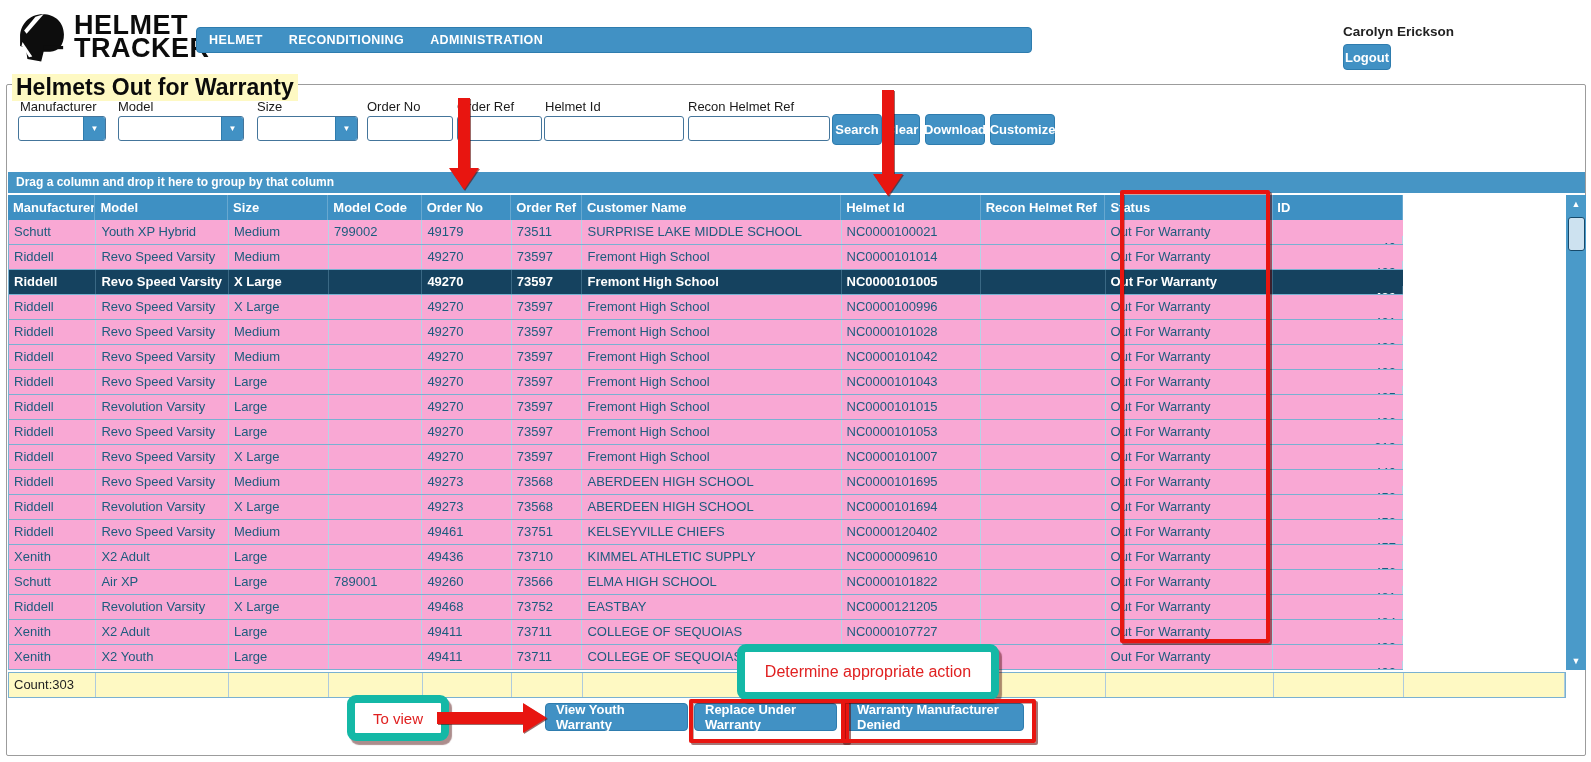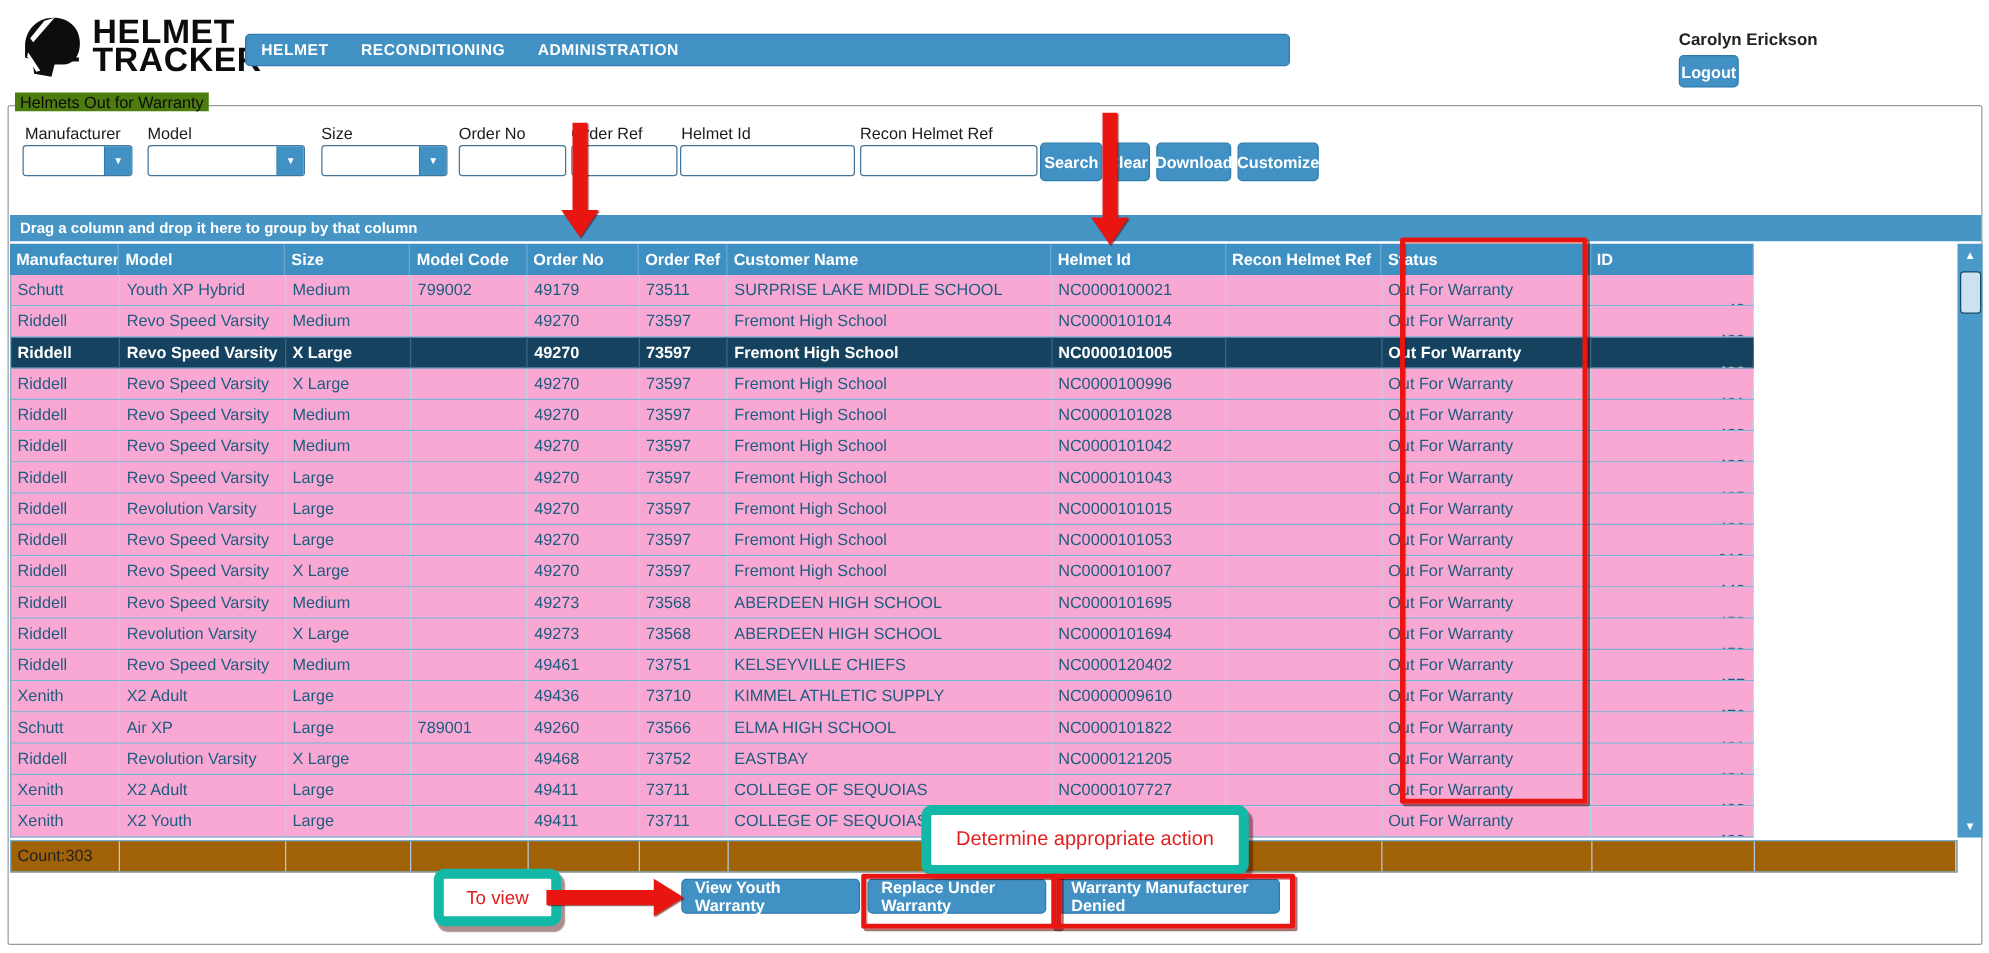--- a/index.html
+++ b/index.html
@@ -15,22 +15,22 @@
   .nav-item{color:#fff;font-size:12.5px;font-weight:bold;letter-spacing:.4px;cursor:pointer;}
   .username{position:absolute;left:1343px;top:24px;font-size:13.5px;font-weight:600;color:#222;}
   .btn{background:#4191c4;border:1px solid #2e7cae;border-radius:4px;color:#fff;
        font-weight:bold;font-size:13px;display:flex;align-items:center;justify-content:center;
        box-sizing:border-box;cursor:pointer;font-family:inherit;}
   .logout{position:absolute;left:1343px;top:44px;width:48px;height:26px;}
 
   
   .frame{position:absolute;left:6px;top:84px;width:1578px;height:670px;border:1px solid #9c9c9c;
          border-radius:2px;}
-  .legend{position:absolute;left:12px;top:74px;background:#4d7c0f;padding:0 4px;font-size:13px;
-          font-weight:normal;color:#0b0b0b;}
+  .legend{position:absolute;left:12px;top:74px;background:#fef9c3;padding:0 4px;font-size:23px;
+          font-weight:bold;color:#0b0b0b;}
 
   
   .flabel{position:absolute;top:99px;font-size:13px;color:#1a1a1a;}
   .fsel{position:absolute;top:116px;height:25px;background:#fff;border:1px solid #44759b;
         border-radius:3px;box-sizing:border-box;display:flex;}
   .fsel .val{flex:1;}
   .fsel .dd{width:21px;background:#4191c4;border-left:1px solid #2e7cae;border-radius:0 2px 2px 0;
             color:#fff;font-size:8px;display:flex;align-items:center;justify-content:center;}
   .finput{position:absolute;top:116px;height:25px;background:#fff;border:1px solid #44759b;
           border-radius:3px;box-sizing:border-box;font-family:inherit;font-size:13px;padding:0 4px;}
@@ -47,21 +47,21 @@
   .grid-row{display:flex;height:25px;box-sizing:border-box;border-bottom:1px solid #79b1d1;
             border-left:1px solid #79b1d1;background:#f9a8d4;}
   .cell{color:#1d5c7e;font-size:13px;line-height:24px;padding-left:5px;box-sizing:border-box;
         border-right:1px solid #b3d4e6;white-space:nowrap;overflow:hidden;}
   .cell.num{text-align:right;padding-right:6px;padding-left:0;margin-top:16px;}
   .grid-row.selected{background:#15425f;}
   .grid-row.selected .cell{color:#fff;font-weight:bold;border-right-color:#3a6884;}
   .c0{width:89px;} .c1{width:135px;} .c2{width:102px;} .c3{width:95px;} .c4{width:91px;}
   .c5{width:72px;} .c6{width:264px;} .c7{width:142px;} .c8{width:127px;} .c9{width:171px;}
   .c10{width:132px;} .cfill{width:164px;border-right:none;}
-  .gfoot{position:absolute;left:8px;top:672px;width:1558px;height:26px;background:#a16207;
+  .gfoot{position:absolute;left:8px;top:672px;width:1558px;height:26px;background:#fef9c3;
          border:1px solid #79b1d1;box-sizing:border-box;display:flex;}
   .fcell{border-right:1px solid #aecbdd;box-sizing:border-box;font-size:13px;color:#222;
          line-height:24px;padding-left:5px;white-space:nowrap;}
 
   
   .vscroll{position:absolute;left:1566px;top:195px;width:20px;height:475px;background:#4a9ac9;}
   .sb-btn{position:absolute;left:0;width:20px;height:18px;color:#fff;font-size:9px;display:flex;
           align-items:center;justify-content:center;cursor:pointer;}
   .sb-btn.up{top:0;} .sb-btn.down{bottom:0;}
   .sb-thumb{position:absolute;left:2px;top:22px;width:15px;height:32px;background:#cde2f0;

